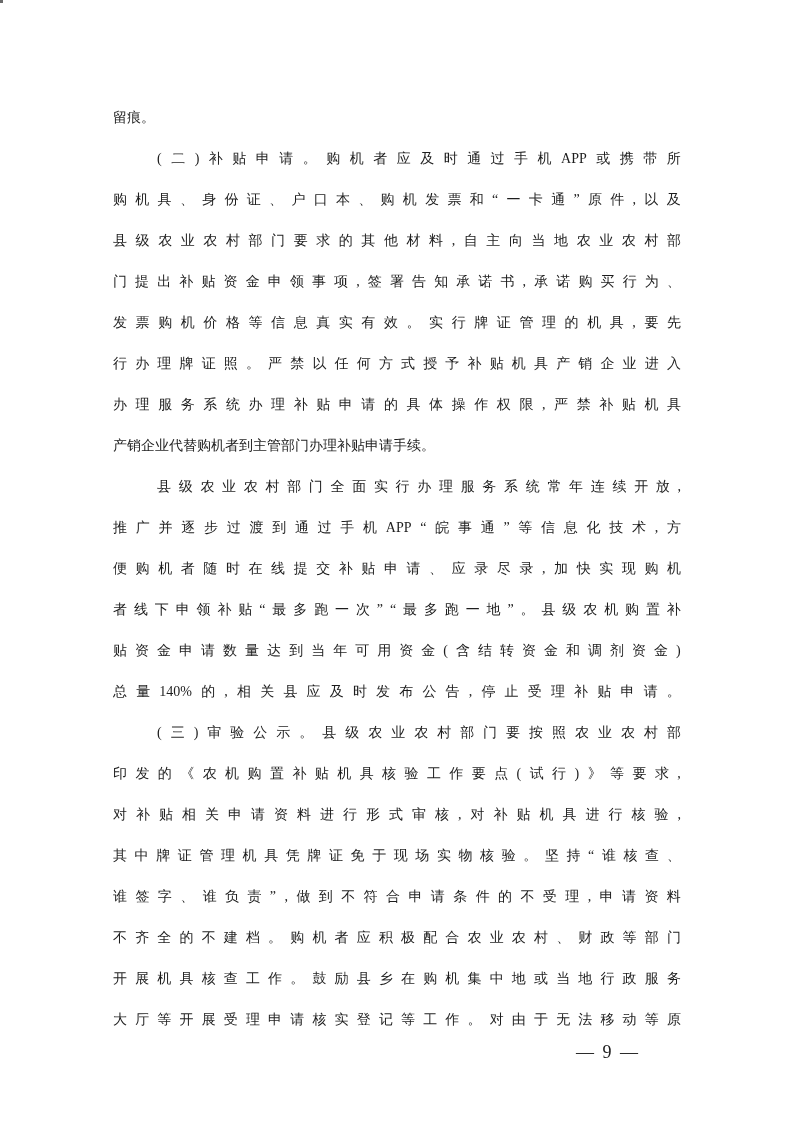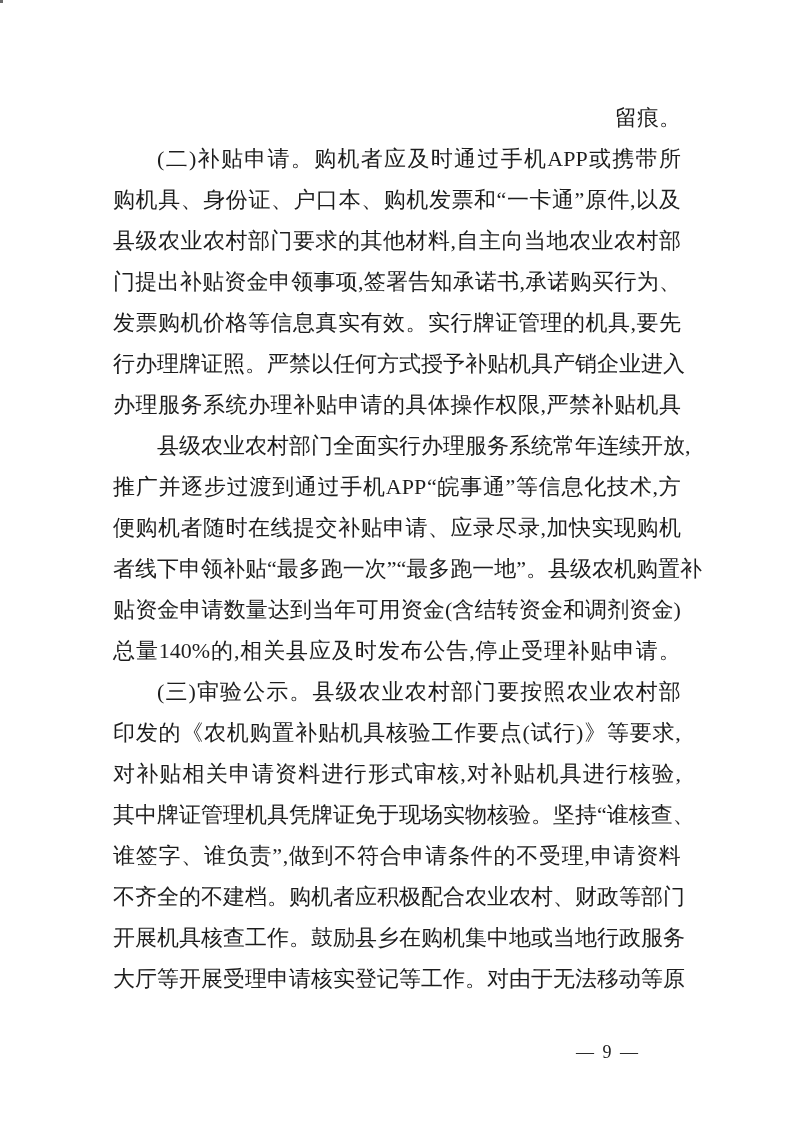--- a/index.html
+++ b/index.html
@@ -30,24 +30,23 @@
   }
   .doc-body {
     position: absolute;
     left: 113px;
     top: 97px;
     width: 568px;
   }
   .line {
     height: 41px;
     line-height: 41px;
-    font-size: 22px;
+    font-size: 14px;
     white-space: nowrap;
     color: #1d1d1d;
-    text-align: right;
   }
   .line.justify {
     display: flex;
     justify-content: space-between;
     align-items: baseline;
     white-space: normal;
   }
   .line.justify span {
     flex: 0 0 auto;
     white-space: nowrap;
@@ -264,20 +263,21 @@
         <span>权</span>
         <span>限</span>
         <span>,</span>
         <span>严</span>
         <span>禁</span>
         <span>补</span>
         <span>贴</span>
         <span>机</span>
         <span>具</span>
       </div>
+      <div class="line">产销企业代替购机者到主管部门办理补贴申请手续。</div>
       <div class="line justify indent">
         <span>县</span>
         <span>级</span>
         <span>农</span>
         <span>业</span>
         <span>农</span>
         <span>村</span>
         <span>部</span>
         <span>门</span>
         <span>全</span>

